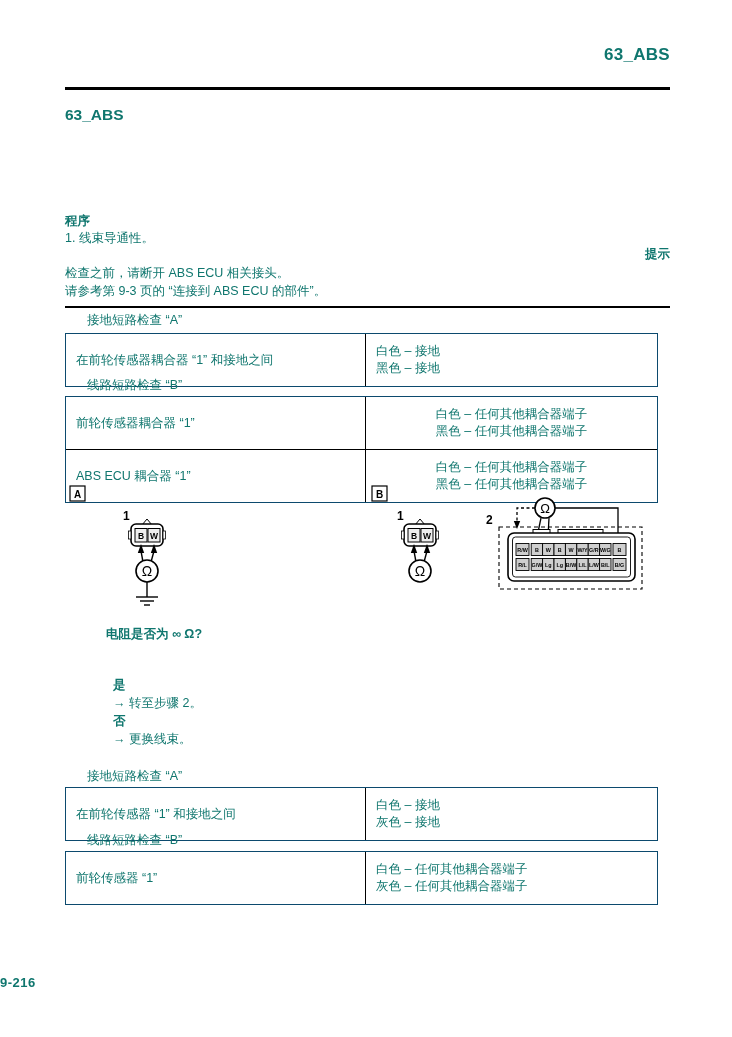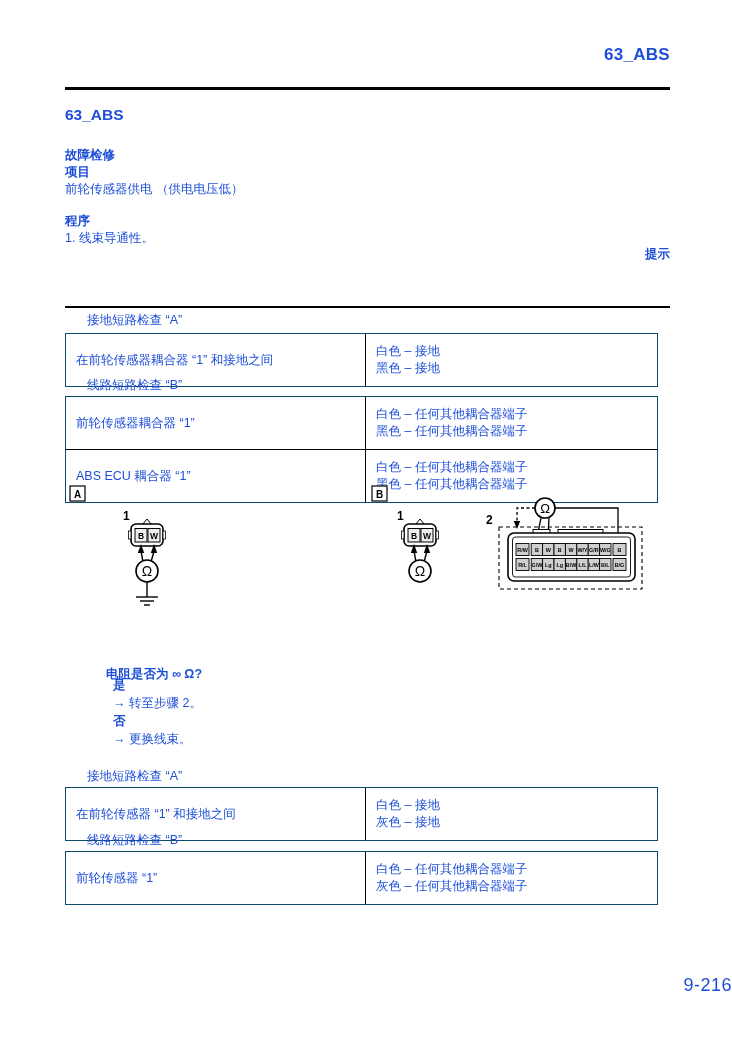--- a/index.html
+++ b/index.html
@@ -1,84 +1,83 @@
 <!DOCTYPE html>
 <html><head>
 <meta charset="utf-8">
 <style>
   * { margin:0; padding:0; box-sizing:border-box; }
   html,body { background:#ffffff; }
   .page {
     position:relative; width:732px; height:1037px; background:#ffffff;
-    font-family:"Liberation Sans", sans-serif; color:#1d4ed8; overflow:hidden;
+    font-family:"Liberation Sans", sans-serif; color:#0f766e; overflow:hidden;
   }
   .abs { position:absolute; }
   .b { font-weight:bold; }
   .line { font-size:12.5px; line-height:17px; white-space:nowrap; }
   .header-title { font-size:17px; font-weight:bold; letter-spacing:.3px; }
   .rule { background:#000; }
   .section-title { font-size:15.5px; font-weight:bold; }
   .tip-row { display:flex; align-items:flex-end; width:605px;flex-direction:column; }
   .tip-fill { flex:1; border-bottom:1.6px solid #000; margin-bottom:2px; margin-left:4px; }
   .tbl { position:absolute; left:65px; width:593px; border:1px solid #0c4a6e; background:#fff; }
   .tbl .row { display:flex; }
   .tbl .row + .row { border-top:1.2px solid #000; }
   .cell-l { width:300px; border-right:1.4px solid #000; display:flex; align-items:center;
             padding:2px 10px; font-size:12.5px; }
   .cell-r { flex:1; padding:9px 10px; font-size:12.5px; line-height:17px;
             display:flex; flex-direction:column; justify-content:center; }
   .minh35 .row { min-height:35px; }
   .minh37 .row { min-height:37px; }
-  .footer { width:100%; text-align:right; font-size:18px; font-weight:normal; letter-spacing:.5px; }
+  .footer { width:100%; text-align:left; font-size:13px; font-weight:bold; letter-spacing:.5px; }
   svg text { font-family:"Liberation Sans", sans-serif; }
   .boxletter { font-size:10px; font-weight:bold; }
 </style>
 </head>
 <body>
 
 <div class="page">
 
   <div class="abs header-title" style="top:45px; right:62px;">63_ABS</div>
   <div class="abs rule" style="top:87px; left:65px; width:605px; height:2.6px;"></div>
 
   <div class="abs section-title" style="top:106px; left:65px;">63_ABS</div>
 
-  <div class="abs" style="top:147px; left:65px;">
-    <div class="line b">故障检修</div>
-    <div class="line b">项目</div>
-    <div class="line">前轮传感器供电 （供电电压低）</div>
-  </div>
 
   <div class="abs" style="top:213px; left:65px;">
     <div class="line b">程序</div>
     <div class="line">1. 线束导通性。</div>
   </div>
 
   <div class="abs tip-row" style="top:246px; left:65px;">
     <span class="line b">提示</span>
     <span class="tip-fill"></span>
   </div>
+  <div class="abs" style="top:264px; left:65px;">
+    <div class="line" style="line-height:18px;">检查之前，请断开 ABS ECU 相关接头。</div>
+    <div class="line" style="line-height:18px;">请参考第 9-3 页的 “连接到 ABS ECU 的部件”。</div>
+  </div>
 
   <div class="abs rule" style="top:306px; left:65px; width:605px; height:1.6px;"></div>
 
   <div class="abs line" style="top:312px; left:87px;">接地短路检查 “A”</div>
 
   <div class="tbl minh35" style="top:333px;">
     <div class="row">
       <div class="cell-l">在前轮传感器耦合器 “1” 和接地之间</div>
       <div class="cell-r">
         <div>白色 – 接地</div>
         <div>黑色 – 接地</div>
       </div>
     </div>
   </div>
 
   <div class="abs line" style="top:377px; left:87px;">线路短路检查 “B”</div>
 
-  <div class="tbl minh37" style="top:396px;">
+  <div class="tbl minh37" style="top:396px;text-align:center;">
     <div class="row">
       <div class="cell-l">前轮传感器耦合器 “1”</div>
       <div class="cell-r">
         <div>白色 – 任何其他耦合器端子</div>
         <div>黑色 – 任何其他耦合器端子</div>
       </div>
     </div>
     <div class="row">
       <div class="cell-l">ABS ECU 耦合器 “1”</div>
       <div class="cell-r">
@@ -223,21 +222,21 @@
         <text x="545.3" y="88.5" text-anchor="middle">B/L</text>
 
         <rect x="553" y="65.5" width="13" height="12" fill="#cfcfcf" stroke="#000" stroke-width="0.9"></rect>
         <text x="559.5" y="73.5" text-anchor="middle">B</text>
         <rect x="553" y="80.5" width="13" height="12" fill="#cfcfcf" stroke="#000" stroke-width="0.9"></rect>
         <text x="559.5" y="88.5" text-anchor="middle">B/G</text>
       </g>
     </g>
   </svg>
 
-  <div class="abs line b" style="top:666px; left:95px;padding-left:11px;">电阻是否为 ∞ Ω?</div>
+  <div class="abs line b" style="top:626px; left:95px;padding-left:11px;">电阻是否为 ∞ Ω?</div>
   <div class="abs" style="top:676px; left:113px;">
     <div class="line b" style="line-height:18px;">是</div>
     <div class="line" style="line-height:18px;text-align:right;">→ 转至步骤 2。</div>
     <div class="line b" style="line-height:18px;">否</div>
     <div class="line" style="line-height:18px;">→ 更换线束。</div>
   </div>
 
   <div class="abs line" style="top:752px; left:65px;margin-top:45px;">2. 前轮传感器有故障</div>
   <div class="abs line" style="top:768px; left:87px;">接地短路检查 “A”</div>
 

